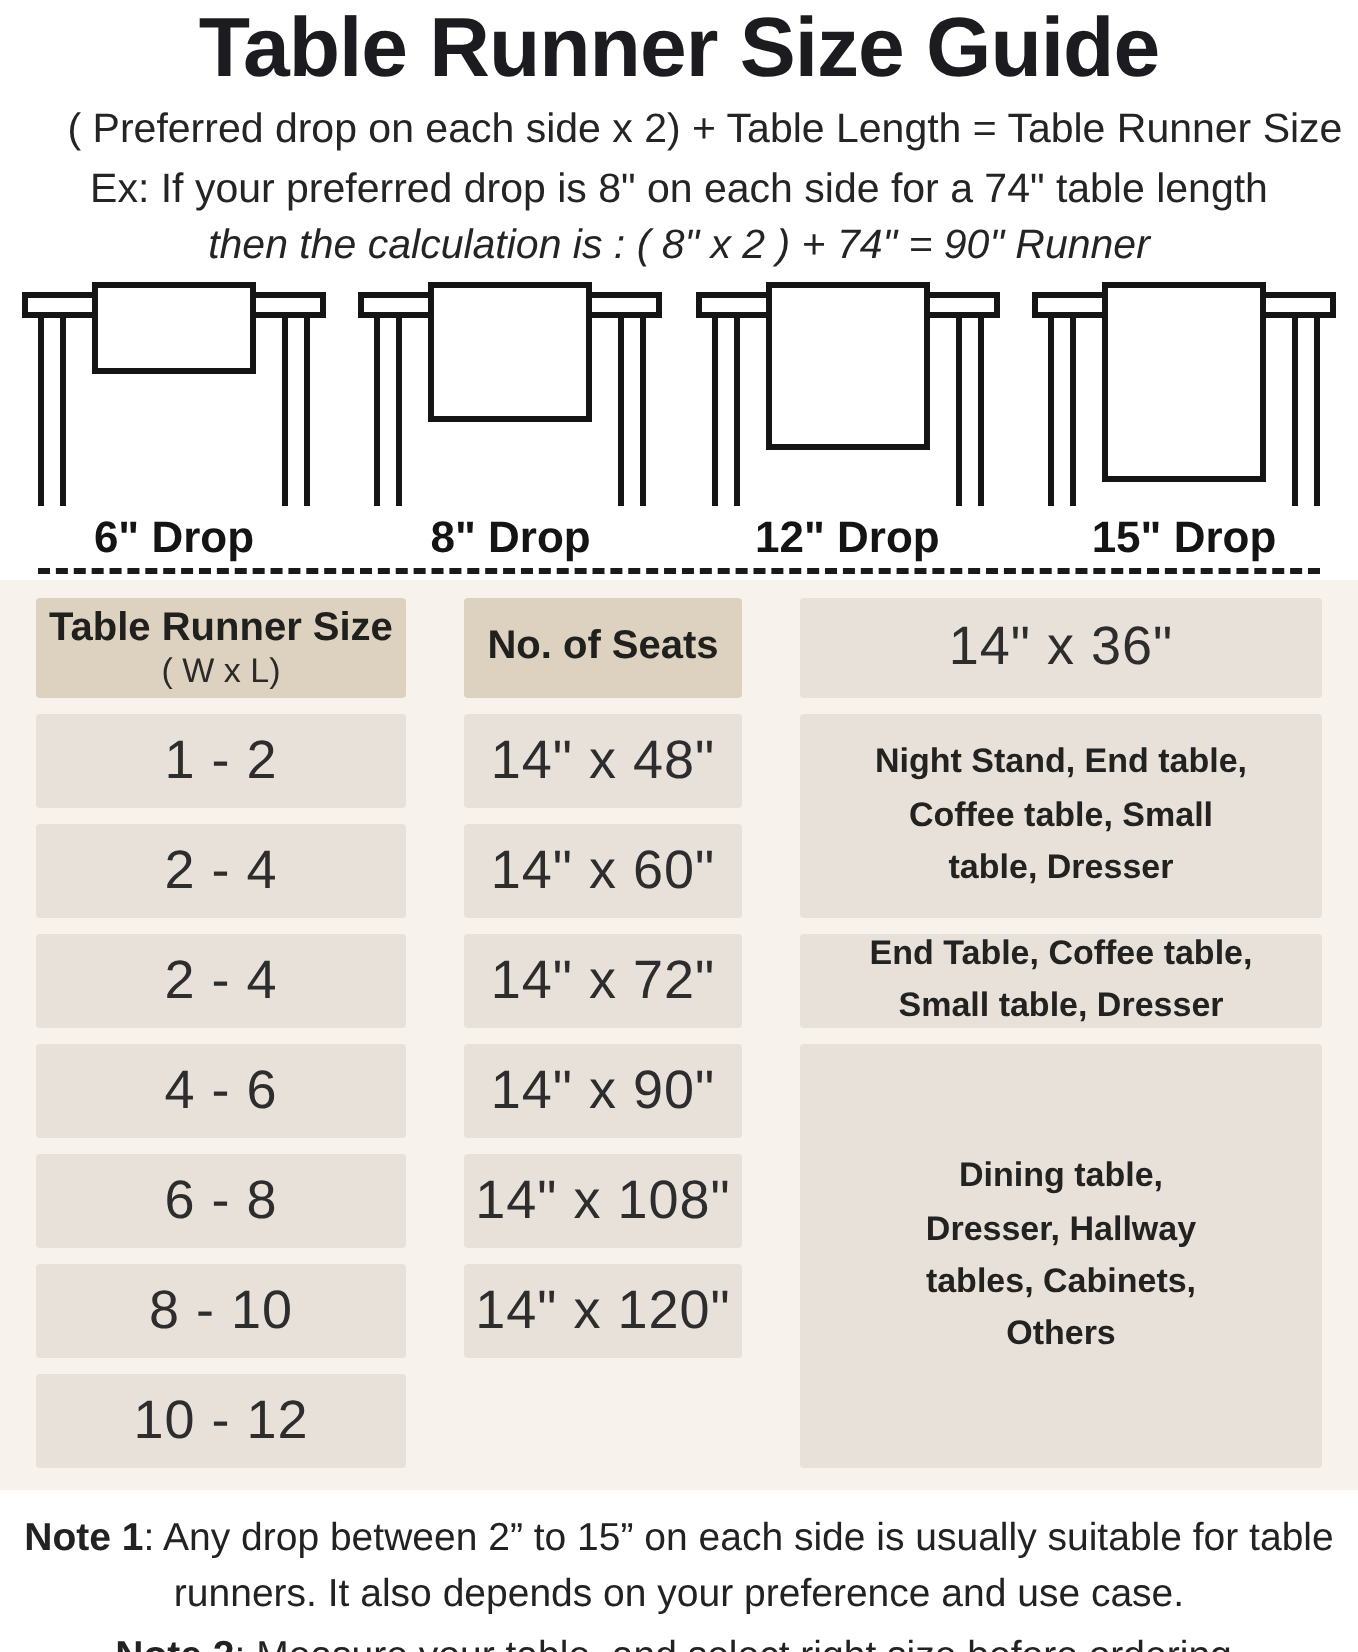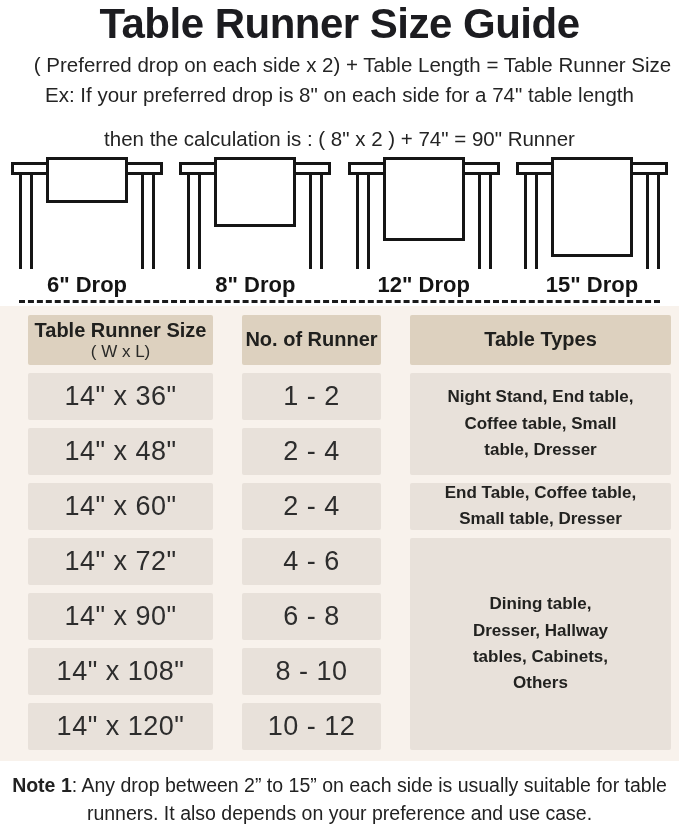--- a/index.html
+++ b/index.html
@@ -16,21 +16,21 @@
     margin:0;padding-top:2px;
     font-size:42px;font-weight:700;letter-spacing:-0.5px;
     color:#1c1c20;line-height:1.05;
   }
   .formula{
     margin:7px 0 0;font-size:20.5px;color:#242424;line-height:1.15;padding-left:26px;
   }
   .example{
     margin:6px 0 0;font-size:20.5px;color:#242424;line-height:1.15;text-align:center;
   }
-  .example.second{margin-top:21px;}
+  .example.second{margin-top:5px;font-style:italic;}
 
   
   .figures{
     display:flex;justify-content:space-between;
     padding:0 11px;margin-top:6px;
   }
   .figcol{width:152px;display:flex;flex-direction:column;}
   .table-fig{position:relative;height:112px;}
   .tabletop{
     position:absolute;top:5px;left:0;right:0;height:7px;
@@ -54,21 +54,21 @@
 
   .dashed{
     margin:3px 19px 0;height:0;
     border-top:3px dashed #1a1a1a;
   }
 
   
   .size-table{
     margin-top:3px;
     background:#f8f2ec;
-    padding:9px 28px 11px;
+    padding:9px 18px 11px;
     display:grid;
     grid-template-columns:185px 139px 261px;
     grid-template-rows:50px repeat(7,47px);
     column-gap:29px;row-gap:8px;
   }
   .cell{
     background:#e8e1da;border-radius:2px;
     display:flex;flex-direction:column;align-items:center;justify-content:center;
     text-align:center;
   }
@@ -147,24 +147,21 @@
 
   <div class="dashed"></div>
 
   <div class="size-table">
 
     <div class="cell head">
       <div class="head-title">Table Runner Size</div>
       <div class="head-sub">( W x L)</div>
     </div>
     <div class="cell head">
-      <div class="head-single">No. of Runner</div>
-    </div>
-    <div class="cell head">
-      <div class="head-single">Table Types</div>
+      <div class="head-single">No. of Seats</div>
     </div>
 
     <div class="cell">
         <span class="size-val">14" x 36"</span>
       </div>
     <div class="cell">
         <span class="seats-val">1 - 2</span>
       </div>
     <div class="cell c3 rowspan2">
         <span class="types-val">Night Stand, End table,

